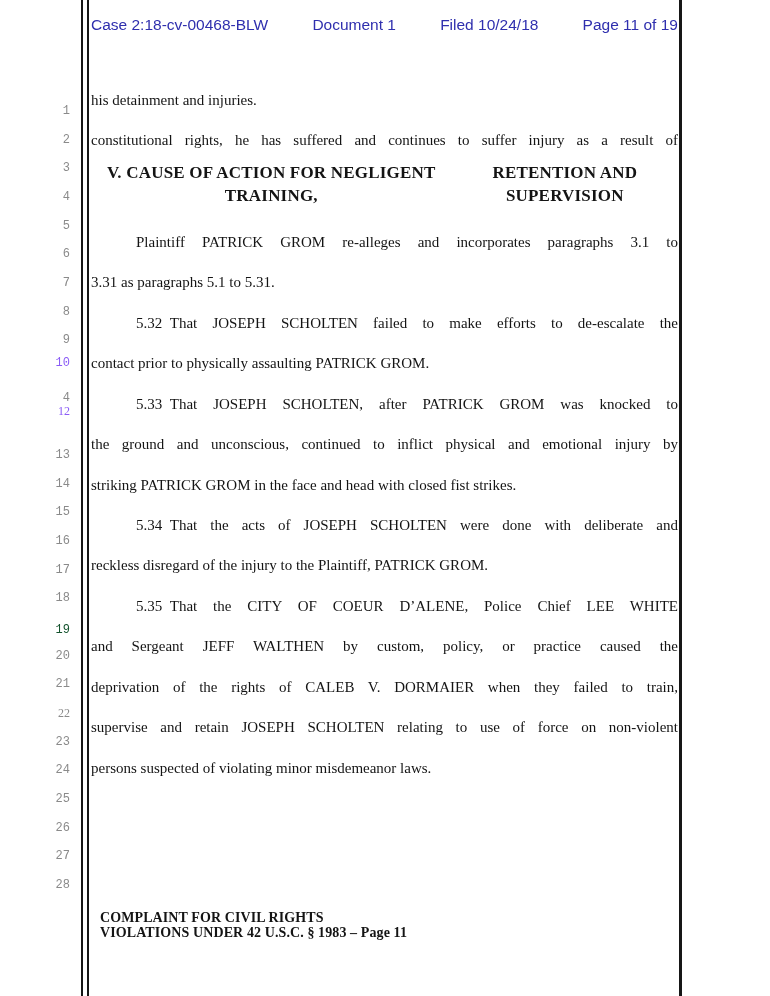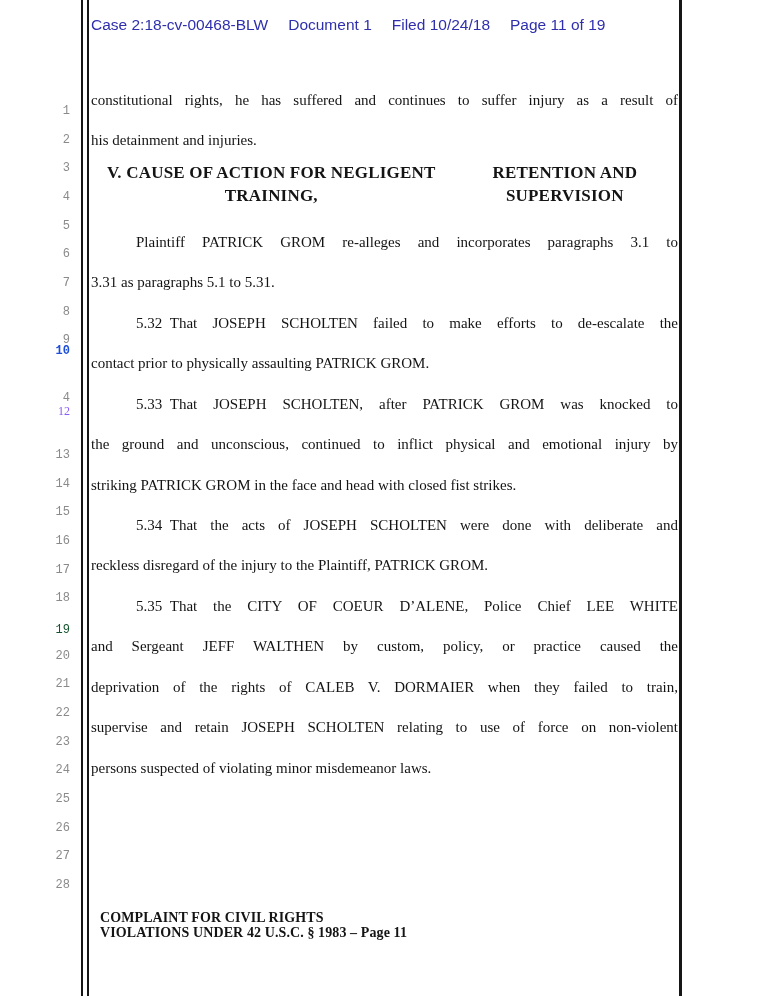--- a/index.html
+++ b/index.html
@@ -13,21 +13,21 @@
     position:absolute; left:81px; top:0; width:3.5px; height:996px;
     border-left:2px solid #161616; border-right:2px solid #161616;
   }
   .right-rule {
     position:absolute; left:679px; top:0; width:2.5px; height:996px;
     background:#161616;
   }
   
   .case-header {
     position:absolute; left:91px; top:16px; width:587px;
-    display:flex; justify-content:flex-start; gap:20px;
+    display:flex; justify-content:space-between; gap:8px;
     font-family:"Liberation Sans", sans-serif;
     font-size:15.5px; white-space:nowrap;
   }
   
   .line-numbers { position:absolute; left:0; top:0; width:70px; height:996px; }
   .line-numbers .num {
     position:absolute; right:0; width:70px; text-align:right;
     font-family:"Liberation Mono", monospace;
     font-size:12px; line-height:12px;
   }
@@ -60,47 +60,47 @@
 <div class="line-numbers">
     <div class="num" style="top: 105px; color: rgb(138, 138, 138);">1</div>
     <div class="num" style="top: 133.67px; color: rgb(138, 138, 138);">2</div>
     <div class="num" style="top: 162.34px; color: rgb(138, 138, 138);">3</div>
     <div class="num" style="top: 191.01px; color: rgb(138, 138, 138);">4</div>
     <div class="num" style="top: 219.68px; color: rgb(138, 138, 138);">5</div>
     <div class="num" style="top: 248.35px; color: rgb(138, 138, 138);">6</div>
     <div class="num" style="top: 277.02px; color: rgb(138, 138, 138);">7</div>
     <div class="num" style="top: 305.69px; color: rgb(138, 138, 138);">8</div>
     <div class="num" style="top: 334.36px; color: rgb(138, 138, 138);">9</div>
-    <div class="num" style="top: 345px; color: #1d4ed8; font-weight: bold;">10</div>
+    <div class="num" style="top: 357px; color: #8b5cf6;">10</div>
     <div class="num" style="top: 391.7px; color: rgb(138, 138, 138);">4</div>
     <div class="num" style="top: 405px; color: #8b5cf6; font-family: Liberation Serif, serif;">12</div>
     <div class="num" style="top: 449.04px; color: rgb(138, 138, 138);">13</div>
     <div class="num" style="top: 477.71px; color: rgb(138, 138, 138);">14</div>
     <div class="num" style="top: 506.38px; color: rgb(138, 138, 138);">15</div>
     <div class="num" style="top: 535.05px; color: rgb(138, 138, 138);">16</div>
     <div class="num" style="top: 563.72px; color: rgb(138, 138, 138);">17</div>
     <div class="num" style="top: 592.39px; color: rgb(138, 138, 138); margin-left: 21px;">18</div>
     <div class="num" style="top: 624px; color: #14532d; padding-left: 36px;">19</div>
     <div class="num" style="top: 649.73px; color: rgb(138, 138, 138);">20</div>
     <div class="num" style="top: 678.4px; color: rgb(138, 138, 138);">21</div>
-    <div class="num" style="top: 707.07px; color: rgb(138, 138, 138);">22</div>
+    <div class="num" style="top: 707.07px; color: rgb(138, 138, 138); font-family: Liberation Serif, serif;">22</div>
     <div class="num" style="top: 735.74px; color: rgb(138, 138, 138);">23</div>
     <div class="num" style="top: 764.41px; color: rgb(138, 138, 138);">24</div>
     <div class="num" style="top: 793.08px; color: rgb(138, 138, 138);">25</div>
     <div class="num" style="top: 821.75px; color: rgb(138, 138, 138);">26</div>
     <div class="num" style="top: 850.42px; color: rgb(138, 138, 138);">27</div>
     <div class="num" style="top: 879.09px; color: rgb(138, 138, 138);">28</div>
   </div>
 
 <div class="pleading-rule"></div>
 <div class="right-rule"></div>
 
 <div class="body-text">
+  <div class="bl">his detainment and injuries.</div>
   <div class="bl j">constitutional rights, he has suffered and continues to suffer injury as a result of</div>
-  <div class="bl">his detainment and injuries.</div>
 
   <div class="section-heading">
     <div>V. CAUSE OF ACTION FOR NEGLIGENT TRAINING,</div>
     <div>RETENTION AND SUPERVISION</div>
   </div>
 
   <div class="bl j ind">Plaintiff PATRICK GROM re-alleges and incorporates paragraphs 3.1 to</div>
   <div class="bl">3.31 as paragraphs 5.1 to 5.31.</div>
 
   <div class="bl j ind">5.32 That JOSEPH SCHOLTEN failed to make efforts to de-escalate the</div>

